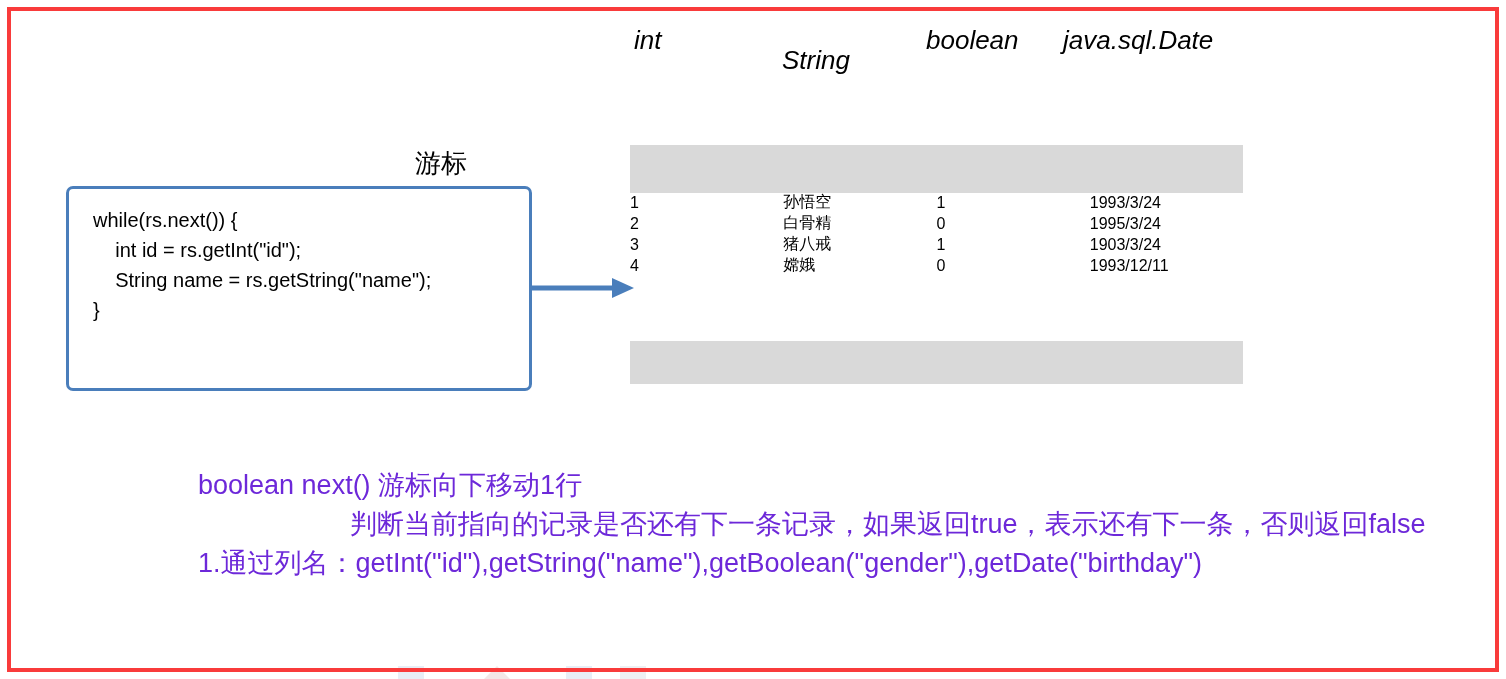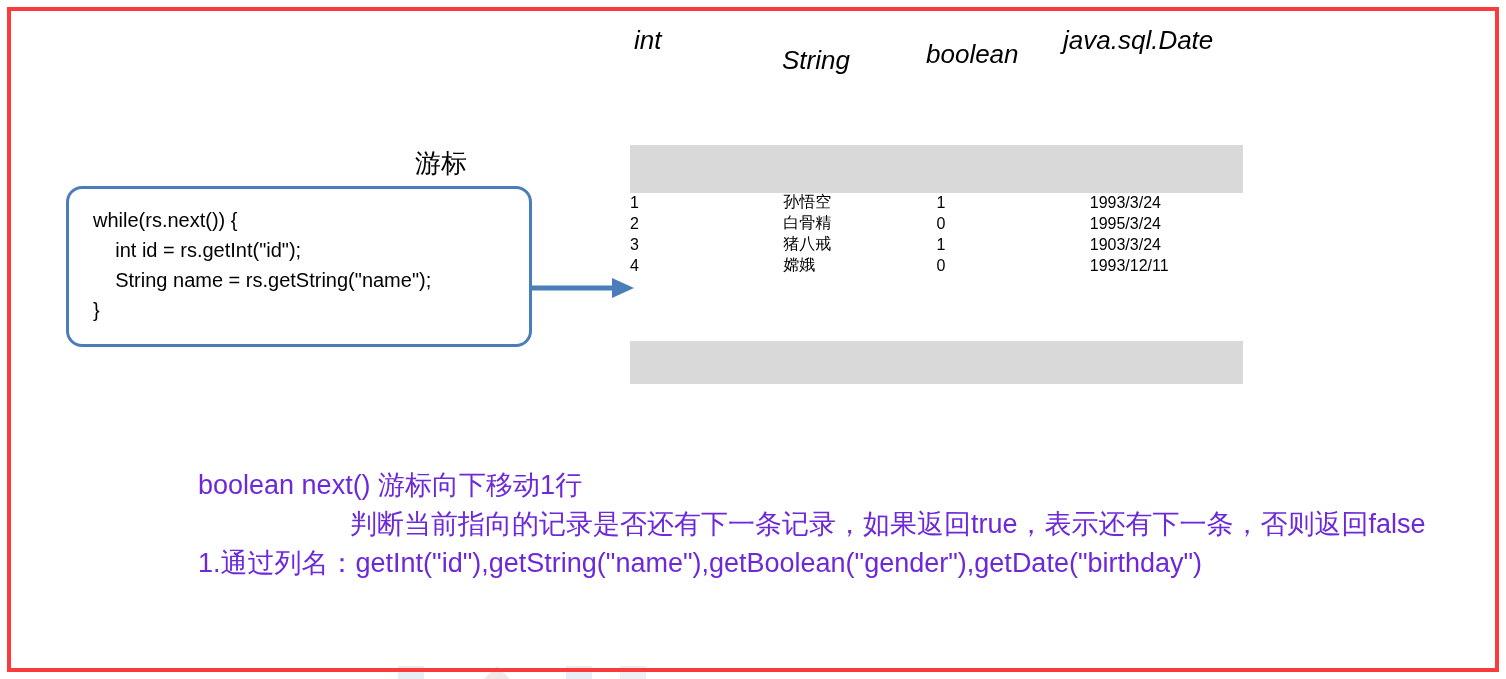--- a/index.html
+++ b/index.html
@@ -35,21 +35,21 @@
   .type-header {
     position: absolute;
     font-size: 26px;
     line-height: 36px;
     white-space: nowrap;
     color: #000;
     font-style: italic;
   }
   #type-int      { left: 634px;  top: 22px; }
   #type-string   { left: 782px;  top: 6px; margin-top: 36px; }
-  #type-boolean  { left: 926px;  top: 36px; }
+  #type-boolean  { left: 926px;  top: 22px; }
   #type-date     { left: 1063px; top: 22px; }
 
   
   #result-table {
     position: absolute;
     left: 630px;
     top: 63px;
     width: 613px;
     border-collapse: collapse;
     table-layout: fixed;
@@ -106,23 +106,23 @@
   }
   #annot-line1 { left: 352px; top: 108px; }
   #annot-line2 { left: 415px; top: 146px; }
 
   
   #code-box {
     position: absolute;
     left: 66px;
     top: 186px;
     width: 466px;
-    height: 161px;
+    height: 205px;
     border: 3px solid #4a7ebb;
-    border-radius: 16px;
+    border-radius: 7px;
     background: #ffffff;
   }
   #code-text {
     position: absolute;
     left: 24px;
     top: 16px;
     font-size: 20px;
     line-height: 30px;
     white-space: pre;
     color: #000;

